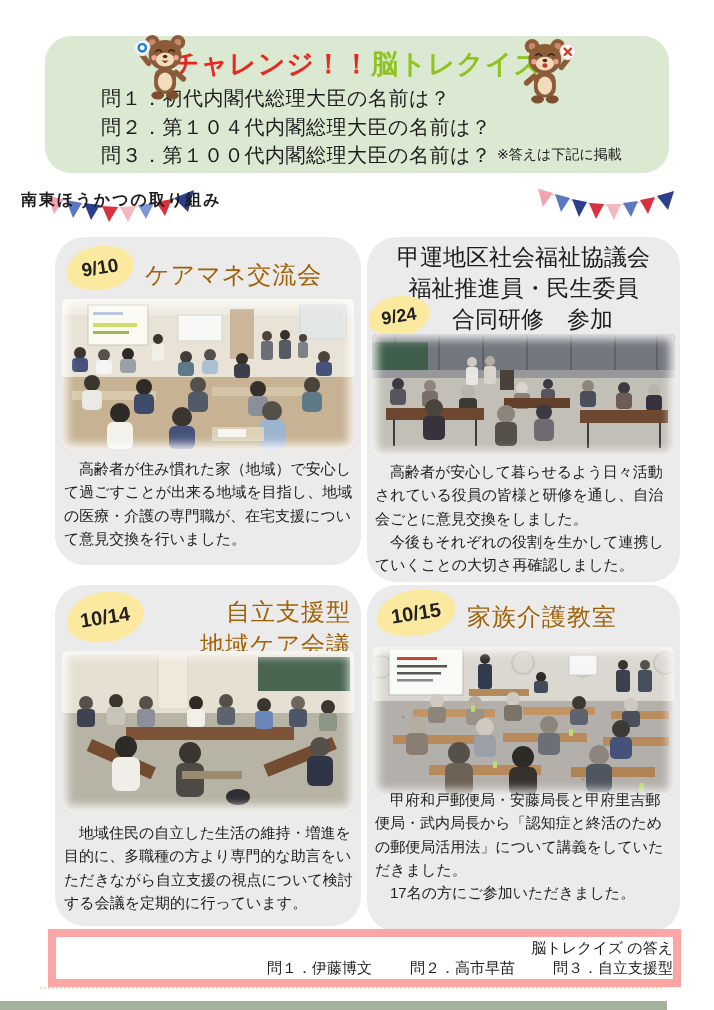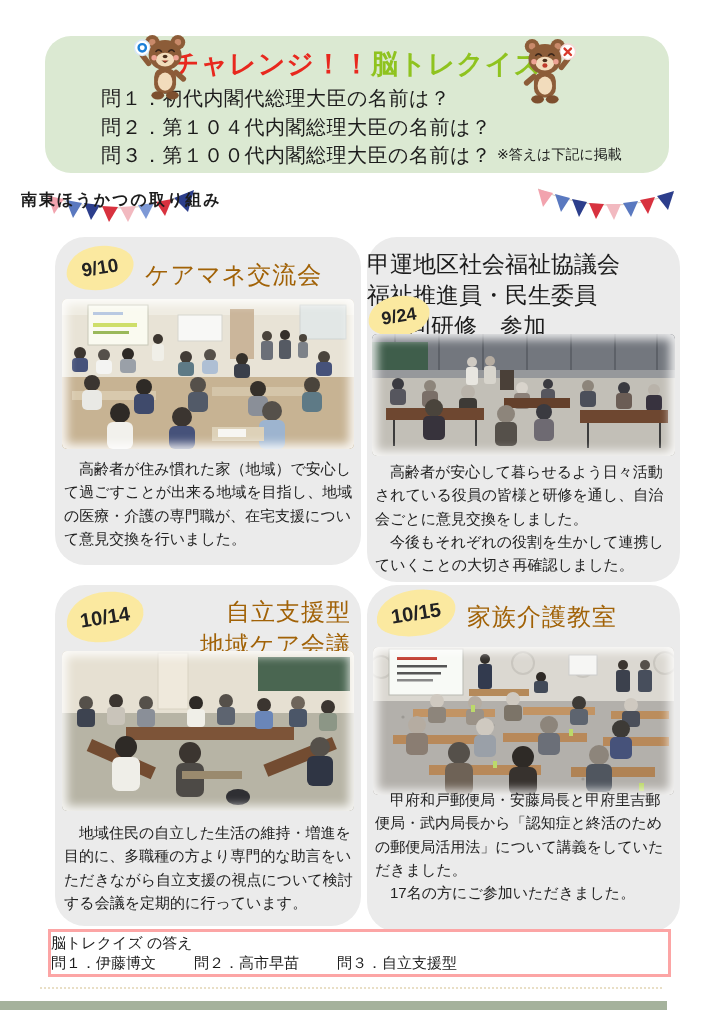--- a/index.html
+++ b/index.html
@@ -38,43 +38,43 @@
     border-radius:48% 52% 46% 54% / 58% 46% 54% 42%;
     box-shadow:0 0 0 3px #fbe9a0;
   }
   .badge-1{left:14px;top:12px;width:62px;height:38px;font-size:19px;}
   .badge-2{left:4px;top:62px;width:56px;height:34px;font-size:18px;}
   .badge-3{left:14px;top:10px;width:72px;height:44px;font-size:20px;}
   .badge-4{left:12px;top:8px;width:74px;height:40px;font-size:20px;}
 
   .card-title{position:absolute;font-size:24px;letter-spacing:1px;color:#a16207;}
   .title-1{left:90px;top:22px;}
-  .titles-2{left:0;top:12px;width:100%;text-align:left;font-size:23px;line-height:31px;}
+  .titles-2{left:0;top:5px;width:100%;text-align:center;font-size:23px;line-height:31px;}
   .titles-2 .line3{padding-left:18px;}
   .titles-3{left:86px;top:10px;width:210px;text-align:right;line-height:33px;}
   .title-4{left:100px;top:16px;}
 
   .photo{position:absolute;border-radius:5px;overflow:hidden;}
   .photo::after{content:"";position:absolute;inset:0;border-radius:5px;
     box-shadow:inset 0 0 10px 5px rgba(255,255,255,0.85);}
   .photo svg{display:block;}
   .photo-1{left:7px;top:62px;width:292px;height:150px;}
   .photo-2{left:5px;top:97px;width:303px;height:122px;}
   .photo-3{left:7px;top:66px;width:292px;height:160px;}
   .photo-4{left:6px;top:62px;width:301px;height:148px;}
 
   .desc{position:absolute;font-size:15px;line-height:1.55;white-space:pre-line;color:#222;}
   .desc-1{left:9px;top:220px;width:289px;}
   .desc-2{left:8px;top:223px;width:298px;}
   .desc-3{left:9px;top:236px;width:289px;}
   .desc-4{left:8px;top:203px;width:298px;}
 
   
-  .answers-box{left:48px;top:929px;width:617px;height:42px;background:#fff;border:3px solid #fca5a5;
-    display:flex;flex-direction:column;align-items:flex-start;justify-content:center;font-size:15px;line-height:20px;}
+  .answers-box{left:48px;top:929px;width:617px;height:42px;background:#fff;border:8px solid #fca5a5;
+    display:flex;flex-direction:column;align-items:flex-end;justify-content:center;font-size:15px;line-height:20px;}
   .answers-row{display:flex;gap:38px;}
 
   .dotted-line{left:40px;top:987px;width:622px;border-top:2px dotted #e9dfc6;height:0;}
   .bottom-bar{left:0;top:1001px;width:667px;height:9px;background:#a5b29c;}
 </style>
 </head>
 <body>
 
 <div class="abs quiz-box">
   <div class="abs quiz-title">

